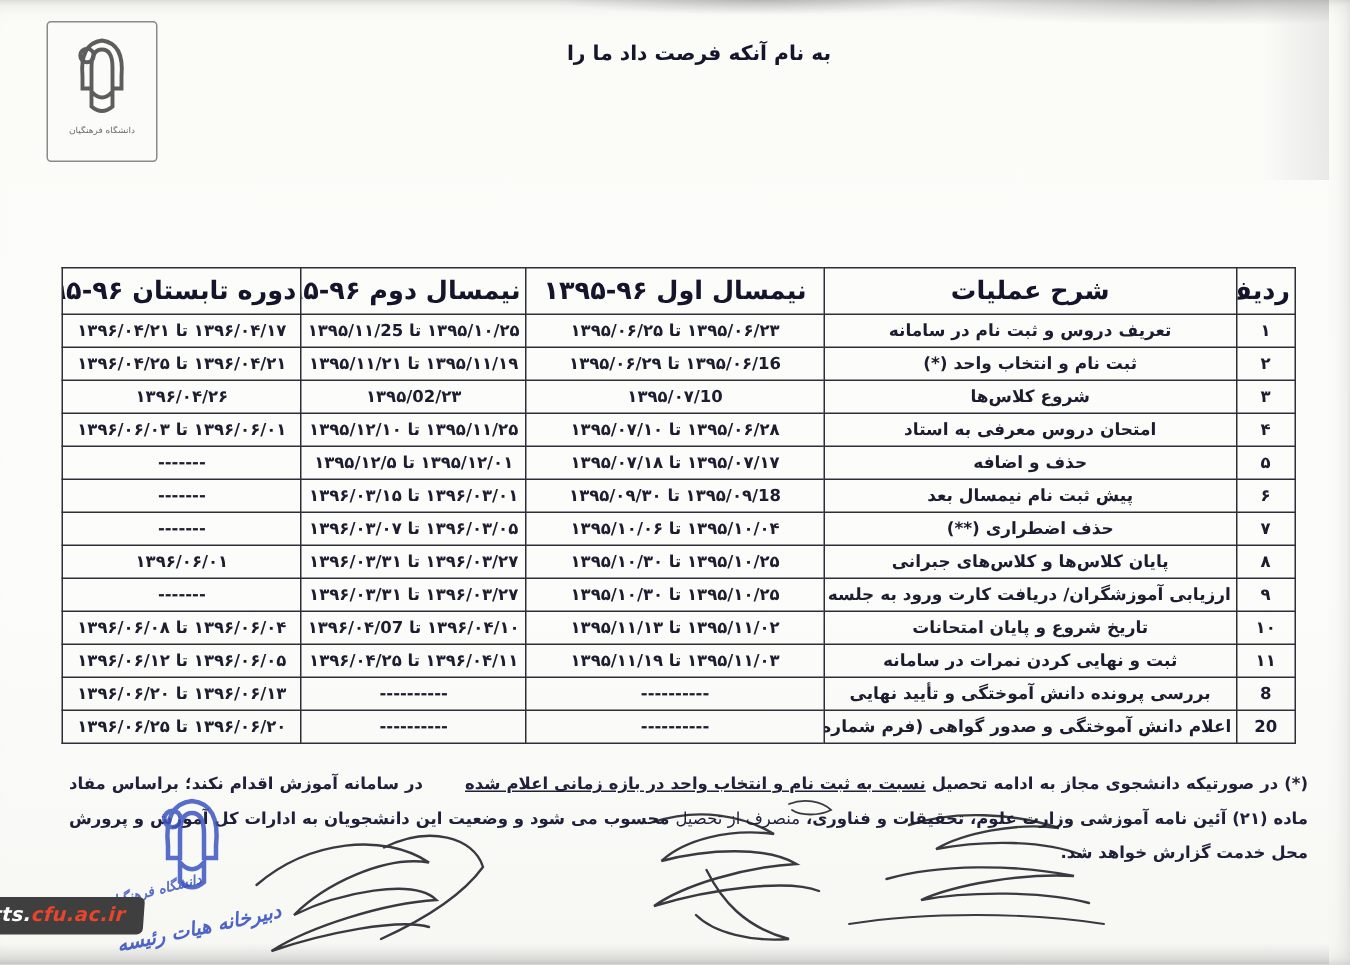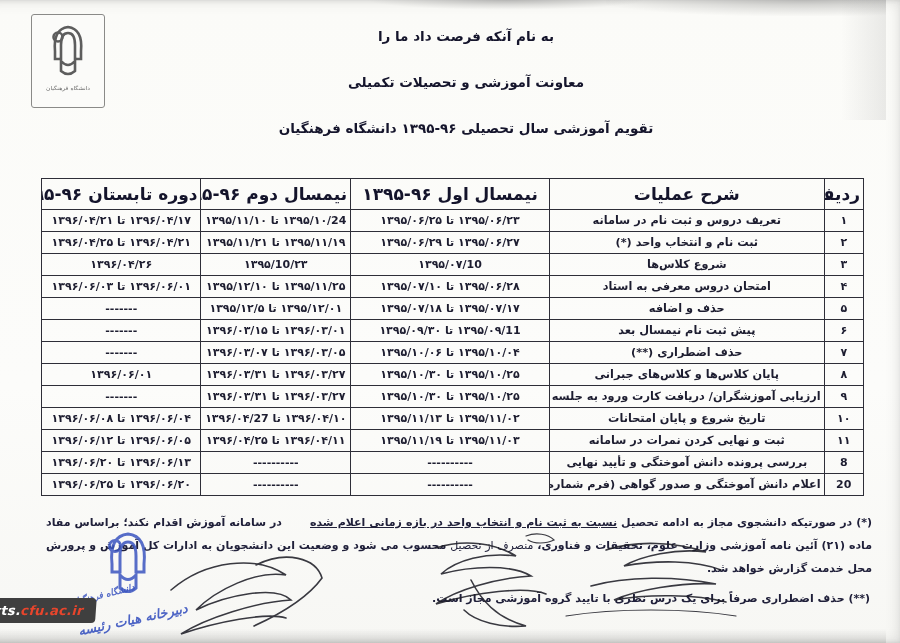--- a/index.html
+++ b/index.html
@@ -123,22 +123,20 @@
           <path d="M16 40 Q23 48 30 40 L30 50 Q23 56 16 50 Z"></path>
           <circle cx="13" cy="16" r="4.5"></circle>
         </g>
       </svg>
     </span>
     <span class="logo-caption">دانشگاه فرهنگیان</span>
   </div>
 
   <div class="doc-header">
     <p class="hline">به نام آنکه فرصت داد ما را</p>
-    <p class="hline">معاونت آموزشی و تحصیلات تکمیلی</p>
-    <p class="hline l3">تقویم آموزشی سال تحصیلی ۹۶-۱۳۹۵ دانشگاه فرهنگیان</p>
   </div>
 
   <table class="cal">
     <colgroup>
       <col class="c-no">
         <col class="c-desc">
         <col class="c-s1">
         <col class="c-s2">
         <col class="c-su">
     </colgroup>
@@ -149,37 +147,37 @@
         <th>نیمسال اول ۹۶-۱۳۹۵</th>
         <th>نیمسال دوم ۹۶-۱۳۹۵</th>
         <th>دوره تابستان ۹۶-۱۳۹۵</th>
       </tr>
     </thead>
     <tbody>
     <tr>
       <td>۱</td>
       <td class="desc">تعریف دروس و ثبت نام در سامانه</td>
       <td>۱۳۹۵/۰۶/۲۳ تا ۱۳۹۵/۰۶/۲۵</td>
-      <td>۱۳۹۵/۱۰/24 تا ۱۳۹۵/۱۱/۱۰</td>
+      <td>۱۳۹۵/۱۰/۲۵ تا ۱۳۹۵/۱۱/25</td>
       <td>۱۳۹۶/۰۴/۱۷ تا ۱۳۹۶/۰۴/۲۱</td>
     </tr>
 
     <tr>
       <td>۲</td>
       <td class="desc">ثبت نام و انتخاب واحد (*)</td>
-      <td>۱۳۹۵/۰۶/۲۷ تا ۱۳۹۵/۰۶/۲۹</td>
+      <td>۱۳۹۵/۰۶/16 تا ۱۳۹۵/۰۶/۲۹</td>
       <td>۱۳۹۵/۱۱/۱۹ تا ۱۳۹۵/۱۱/۲۱</td>
       <td>۱۳۹۶/۰۴/۲۱ تا ۱۳۹۶/۰۴/۲۵</td>
     </tr>
 
     <tr>
       <td>۳</td>
       <td class="desc">شروع کلاس‌ها</td>
       <td>۱۳۹۵/۰۷/10</td>
-      <td>۱۳۹۵/10/۲۳</td>
+      <td>۱۳۹۵/02/۲۳</td>
       <td>۱۳۹۶/۰۴/۲۶</td>
     </tr>
 
     <tr>
       <td>۴</td>
       <td class="desc">امتحان دروس معرفی به استاد</td>
       <td>۱۳۹۵/۰۶/۲۸ تا ۱۳۹۵/۰۷/۱۰</td>
       <td>۱۳۹۵/۱۱/۲۵ تا ۱۳۹۵/۱۲/۱۰</td>
       <td>۱۳۹۶/۰۶/۰۱ تا ۱۳۹۶/۰۶/۰۳</td>
     </tr>
@@ -188,21 +186,21 @@
       <td>۵</td>
       <td class="desc">حذف و اضافه</td>
       <td>۱۳۹۵/۰۷/۱۷ تا ۱۳۹۵/۰۷/۱۸</td>
       <td>۱۳۹۵/۱۲/۰۱ تا ۱۳۹۵/۱۲/۵</td>
       <td>-------</td>
     </tr>
 
     <tr>
       <td>۶</td>
       <td class="desc">پیش ثبت نام نیمسال بعد</td>
-      <td>۱۳۹۵/۰۹/11 تا ۱۳۹۵/۰۹/۳۰</td>
+      <td>۱۳۹۵/۰۹/18 تا ۱۳۹۵/۰۹/۳۰</td>
       <td>۱۳۹۶/۰۳/۰۱ تا ۱۳۹۶/۰۳/۱۵</td>
       <td>-------</td>
     </tr>
 
     <tr>
       <td>۷</td>
       <td class="desc">حذف اضطراری (**)</td>
       <td>۱۳۹۵/۱۰/۰۴ تا ۱۳۹۵/۱۰/۰۶</td>
       <td>۱۳۹۶/۰۳/۰۵ تا ۱۳۹۶/۰۳/۰۷</td>
       <td>-------</td>
@@ -221,21 +219,21 @@
       <td class="desc">ارزیابی آموزشگران/ دریافت کارت ورود به جلسه امتحان</td>
       <td>۱۳۹۵/۱۰/۲۵ تا ۱۳۹۵/۱۰/۳۰</td>
       <td>۱۳۹۶/۰۳/۲۷ تا ۱۳۹۶/۰۳/۳۱</td>
       <td>-------</td>
     </tr>
 
     <tr>
       <td>۱۰</td>
       <td class="desc">تاریخ شروع و پایان امتحانات</td>
       <td>۱۳۹۵/۱۱/۰۲ تا ۱۳۹۵/۱۱/۱۳</td>
-      <td>۱۳۹۶/۰۴/۱۰ تا ۱۳۹۶/۰۴/27</td>
+      <td>۱۳۹۶/۰۴/۱۰ تا ۱۳۹۶/۰۴/07</td>
       <td>۱۳۹۶/۰۶/۰۴ تا ۱۳۹۶/۰۶/۰۸</td>
     </tr>
 
     <tr>
       <td>۱۱</td>
       <td class="desc">ثبت و نهایی کردن نمرات در سامانه</td>
       <td>۱۳۹۵/۱۱/۰۳ تا ۱۳۹۵/۱۱/۱۹</td>
       <td>۱۳۹۶/۰۴/۱۱ تا ۱۳۹۶/۰۴/۲۵</td>
       <td>۱۳۹۶/۰۶/۰۵ تا ۱۳۹۶/۰۶/۱۲</td>
     </tr>
@@ -253,21 +251,20 @@
       <td class="desc">اعلام دانش آموختگی و صدور گواهی (فرم شماره ۷)</td>
       <td>----------</td>
       <td>----------</td>
       <td>۱۳۹۶/۰۶/۲۰ تا ۱۳۹۶/۰۶/۲۵</td>
     </tr>
   </tbody>
   </table>
 
   <p class="footnote1"><span>(*) در صورتیکه دانشجوی مجاز به ادامه تحصیل  </span><span class="seg-u">نسبت به ثبت نام و انتخاب واحد در بازه زمانی اعلام شده</span><span> در سامانه آموزش اقدام نکند؛ براساس مفاد ماده (۲۱) آئین نامه آموزشی وزارت علوم، تحقیقات و فناوری، </span><span class="seg-b">منصرف از تحصیل</span><span> محسوب می شود و وضعیت این دانشجویان به ادارات کل آموزش و پرورش محل خدمت گزارش خواهد شد.</span></p>
 
-  <p class="footnote2">(**) حذف اضطراری صرفاً برای یک درس نظری با تایید گروه آموزشی مجاز است.</p>
 
   <div class="stamp">
     <span>
       <svg width="58" height="72" viewBox="0 0 58 72">
         <g fill="none" stroke="#3b55c0" stroke-width="3" opacity="0.85">
           <path d="M13 36 Q10 8 29 6 Q48 8 45 36 L45 44 L37 44 L37 28 Q37 14 29 14 Q21 14 21 28 L21 44 L13 44 Z"></path>
           <path d="M21 47 Q29 56 37 47 L37 60 Q29 67 21 60 Z"></path>
           <circle cx="16" cy="18" r="5.5"></circle>
         </g>
       </svg>

